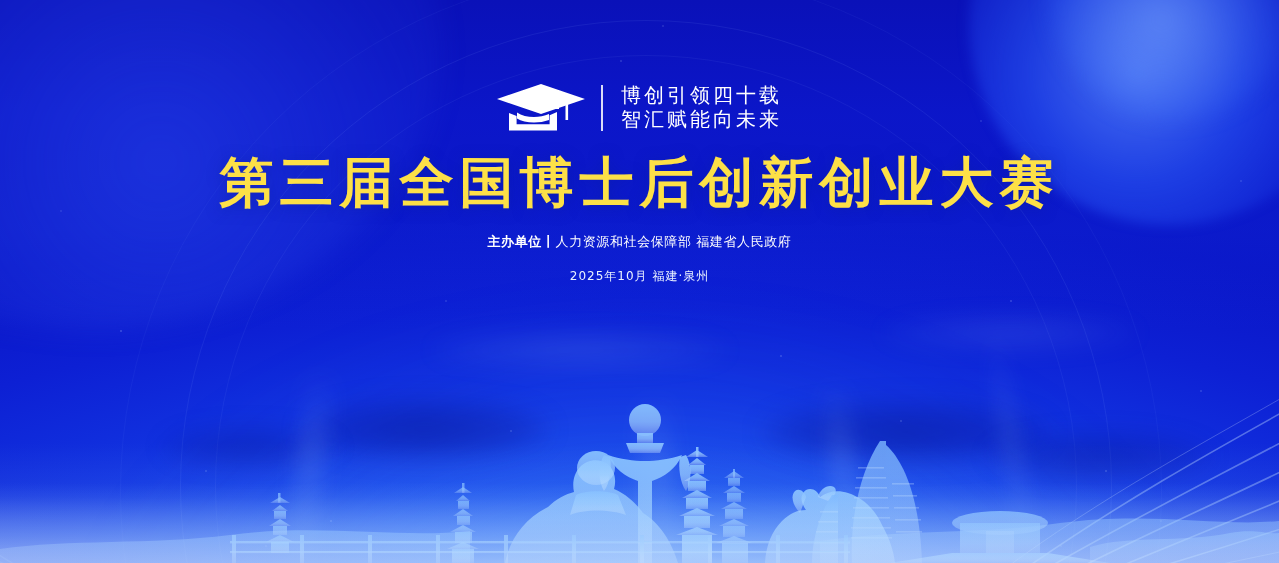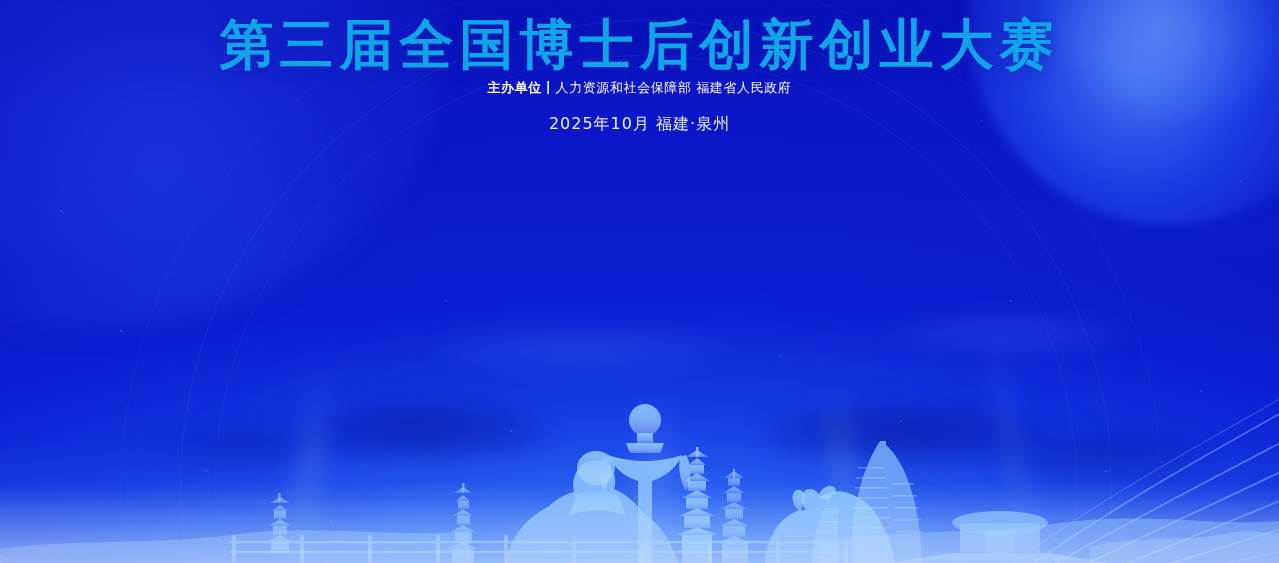--- a/index.html
+++ b/index.html
@@ -147,47 +147,47 @@
     padding-left: 4px;
     font-family: "DejaVu Sans", sans-serif;
   }
 
   .title-cn {
     margin-top: 16px;
     font-size: 54px;
     font-weight: bold;
     letter-spacing: 6px;
     line-height: 1.06;
-    color: #0ea5e9;
+    color: #fde047;
     text-shadow: 0 2px 14px rgba(10,30,160,0.5);
     font-family: "DejaVu Sans", sans-serif;
   }
   .title-en {
     margin-top: 9px;
     font-size: 22.5px;
     font-weight: bold;
     letter-spacing: 1.05px;
     color: #ffffff;
     font-family: "Liberation Sans", sans-serif;
     text-shadow: 0 1px 8px rgba(10,30,160,0.45);
   }
 
-  .orgs { margin-top: 4px; }
+  .orgs { margin-top: 20px; }
   .org-line {
     font-size: 13px;
     line-height: 21px;
     color: #ffffff;
     letter-spacing: 0.6px;
     font-family: "DejaVu Sans", sans-serif;
   }
   .org-label { font-weight: bold; }
 
   .datetime {
     margin-top: 16px;
-    font-size: 16px;
+    font-size: 12px;
     letter-spacing: 1px;
     color: #eaf2ff;
     font-family: "DejaVu Sans", sans-serif;
   }
 </style>
 </head>
 <body>
 
 <div id="poster">
 
@@ -418,20 +418,45 @@
       <rect x="844" y="172" width="4" height="28"></rect>
     </g>
 
     <rect x="0" y="120" width="1279" height="80" fill="url(#mistG)"></rect>
   </svg>
 
   <div class="ground-fog"></div>
 
   <div class="content">
 
+    <div class="logo-row">
+      <svg class="logo-mark" viewBox="0 0 90 52">
+        <g fill="#ffffff">
+
+          <path d="M44 2 L88 17 L44 32 L0 17 Z M44 8.5 L70.5 17 L44 25.5 L17.5 17 Z"></path>
+
+          <path d="M38 12 C 30 13, 26 17, 30 20 C 33 22.4, 42 22.6, 47 21.2
+                   C 52 19.8, 54 17.6, 51 15.8 C 48.4 14.2, 43.6 14.2, 41 15.4
+                   L43 18 C 45 17.2, 47.6 17.4, 48.4 18.2 C 49.2 19, 47.4 20, 44.6 20.4
+                   C 40.4 21, 34.6 20.8, 33 19.4 C 31.4 18, 34 15.6, 39.4 14.6 Z"></path>
+          <rect x="49" y="11.5" width="3.2" height="13.5"></rect>
+          <path d="M58 13.6 L62 15 L62 27 L58 27 Z"></path>
+
+          <rect x="68.5" y="20" width="2.6" height="18"></rect>
+
+          <path d="M12 31 L12 48.5 L60 48.5 L60 30 L52.6 33.2 L52.6 42.2 L19.6 42.2 L19.6 34 Z"></path>
+          <path d="M20 30.5 C 28 36, 42 36.5, 52 32 L52 38 C 41 42, 27 41, 20 36.5 Z"></path>
+        </g>
+      </svg>
+      <div class="logo-divider"></div>
+      <div class="slogan">
+        <div>博创引领四十载</div>
+        <div>智汇赋能向未来</div>
+      </div>
+    </div>
 
     <div class="title-cn">第三届全国博士后创新创业大赛</div>
 
     <div class="orgs">
       <div class="org-line">
         <span class="org-label">主办单位</span><span class="org-label">丨</span><span>人力资源和社会保障部  福建省人民政府</span>
       </div>
     </div>
 
     <div class="datetime">2025年10月    福建·泉州</div>

